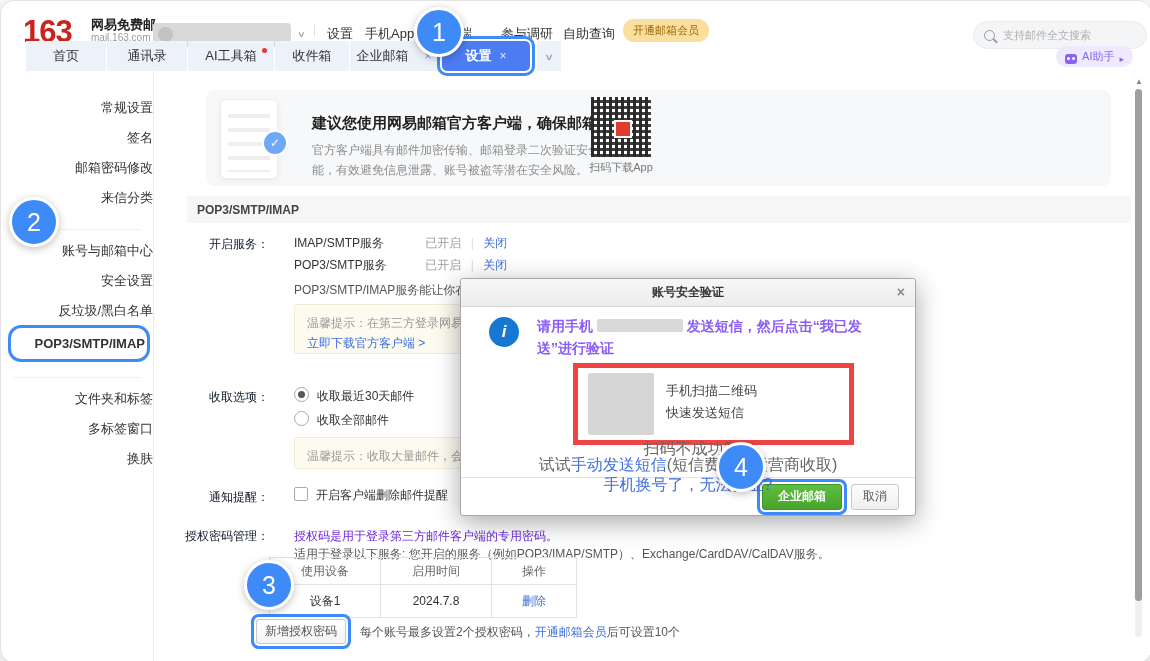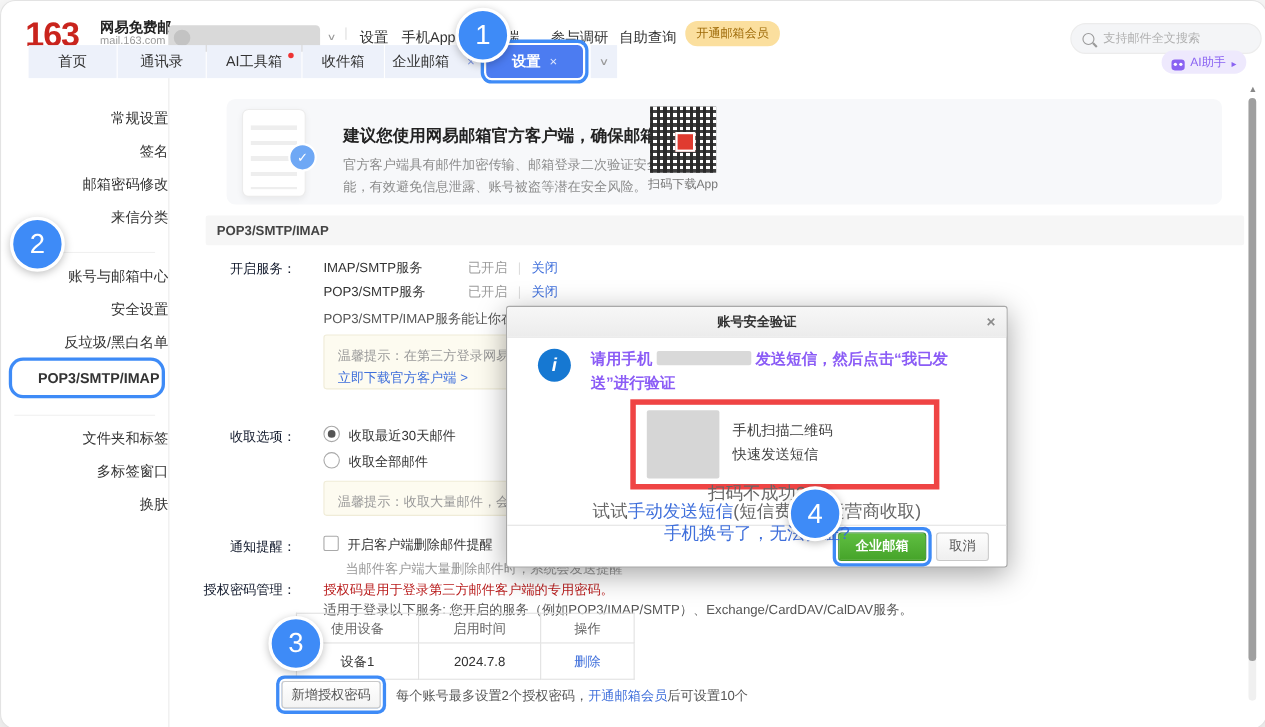--- a/index.html
+++ b/index.html
@@ -238,24 +238,23 @@
       <span class="radio"></span><span>收取全部邮件</span>
     </div>
     <div class="warnbox" style="left:140px;top:366px;width:420px;height:32px;">
       <div>温馨提示：收取大量邮件，会耗费您更多的流量，</div>
     </div>
 
     <div class="flabel" style="top:418px;">通知提醒：</div>
     <div class="abs" style="left:140px;top:416px;">
       <span class="chk"></span><span>开启客户端删除邮件提醒</span>
     </div>
-    <div class="abs" style="left:160px;top:438px;color:#999;">当邮件客户端大量删除邮件时，系统会发送提醒</div>
 
     <div class="flabel" style="top:457px;">授权密码管理：</div>
-    <div class="abs" style="left:140px;top:457px;color:#b91c1c;">授权码是用于登录第三方邮件客户端的专用密码。</div>
+    <div class="abs" style="left:140px;top:457px;color:#6d28d9;">授权码是用于登录第三方邮件客户端的专用密码。</div>
     <div class="abs" style="left:140px;top:475px;color:#555;">适用于登录以下服务: 您开启的服务（例如POP3/IMAP/SMTP）、Exchange/CardDAV/CalDAV服务。</div>
 
     <table class="auth abs" style="left:115px;top:486px;">
       <tbody>
           <tr>
         <th style="width:108px;">使用设备</th>
         <th style="width:108px;margin-top:44px;">启用时间</th>
         <th style="width:82px;">操作</th>
       </tr>
       <tr>

